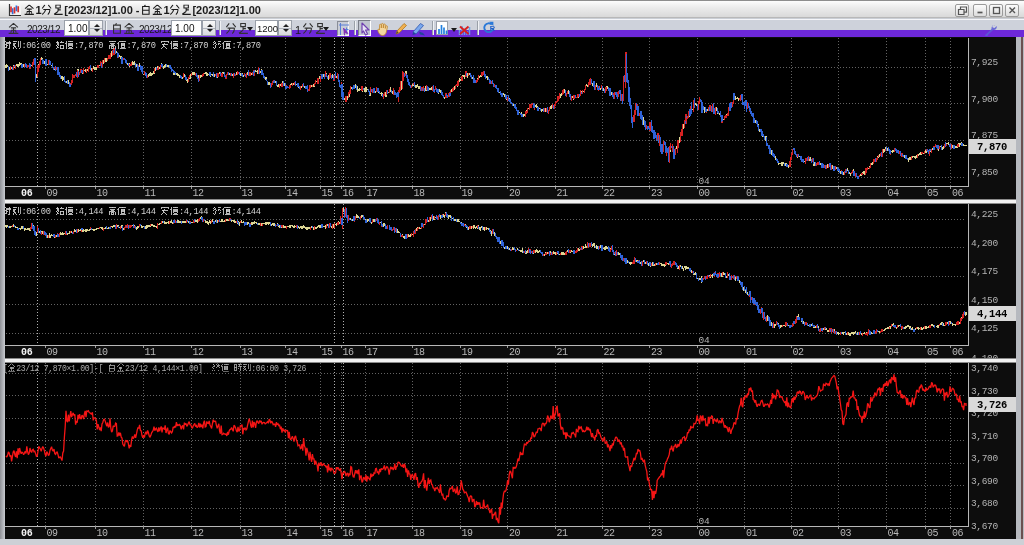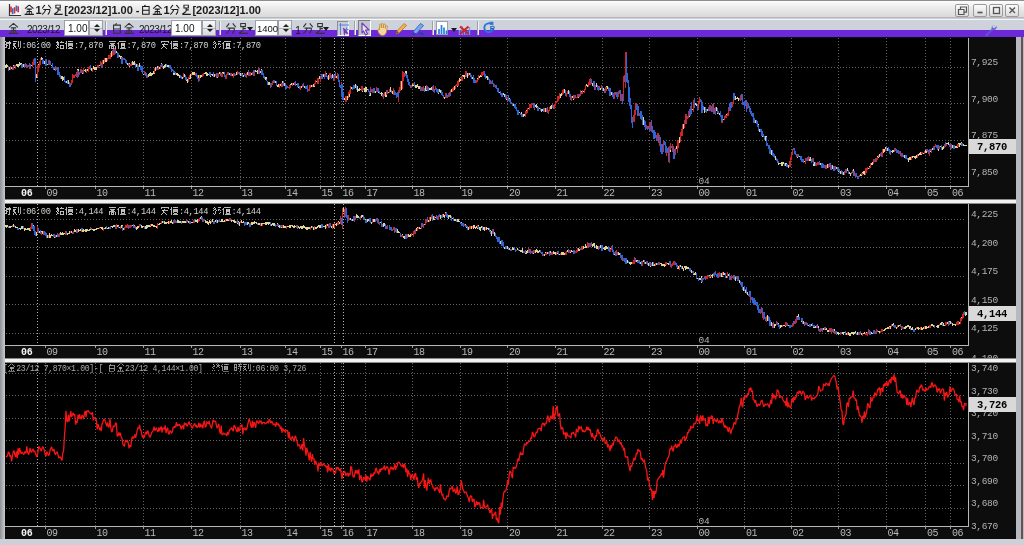--- a/index.html
+++ b/index.html
@@ -88,21 +88,21 @@
         <i></i>
       </div>
   <div class="vsep" style="left:219px"></div>
   <svg class="klabel" style="left:225px" width="24" height="11" viewBox="0 0 21 10">
         <g color="#333">
           <use href="#gbun" width="10" height="10"></use>
           <use href="#gsoku" x="11" width="10" height="10"></use>
         </g>
       </svg>
   <div class="ddarrow" style="left:247px"></div>
-  <div class="spinfield" style="left:255px;width:23px;font-size:9.5px;padding-left:1px">1400</div>
+  <div class="spinfield" style="left:255px;width:23px;font-size:9.5px;padding-left:1px">1200</div>
   <div class="spinner" style="left:278px">
         <i></i>
       </div>
   <span class="tbtext" style="left:295px;font-size:11px">1</span>
   <svg class="klabel" style="left:302px" width="24" height="11" viewBox="0 0 21 10">
         <g color="#333">
           <use href="#gbun" width="10" height="10"></use>
           <use href="#gsoku" x="11" width="10" height="10"></use>
         </g>
       </svg>

